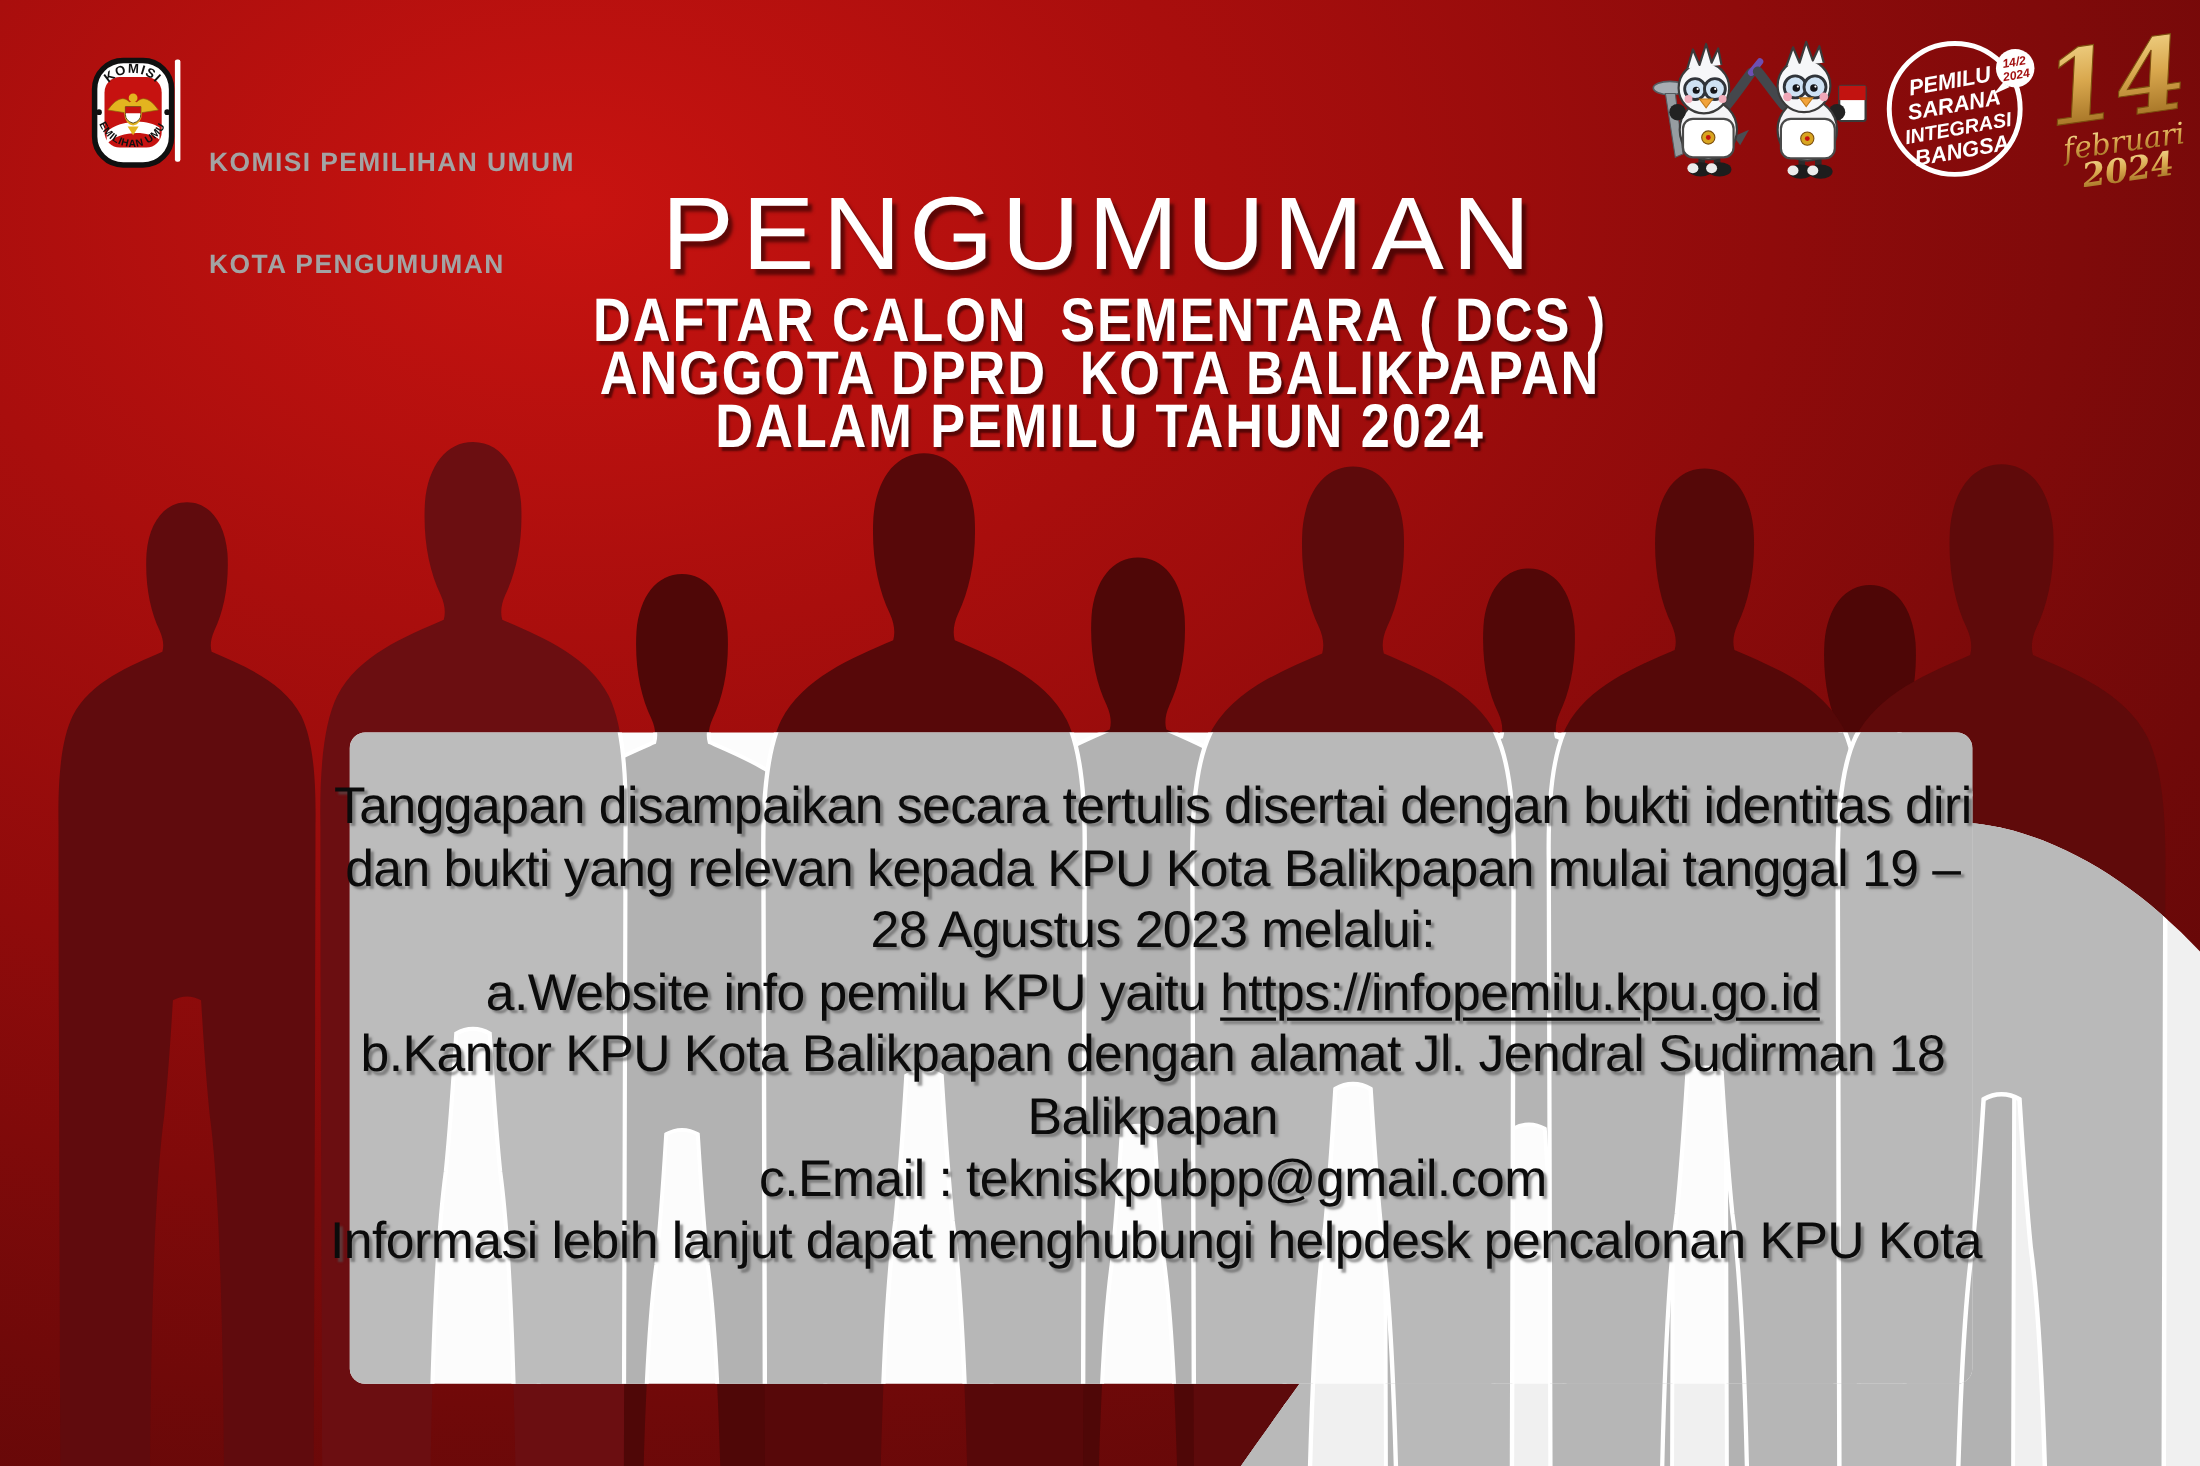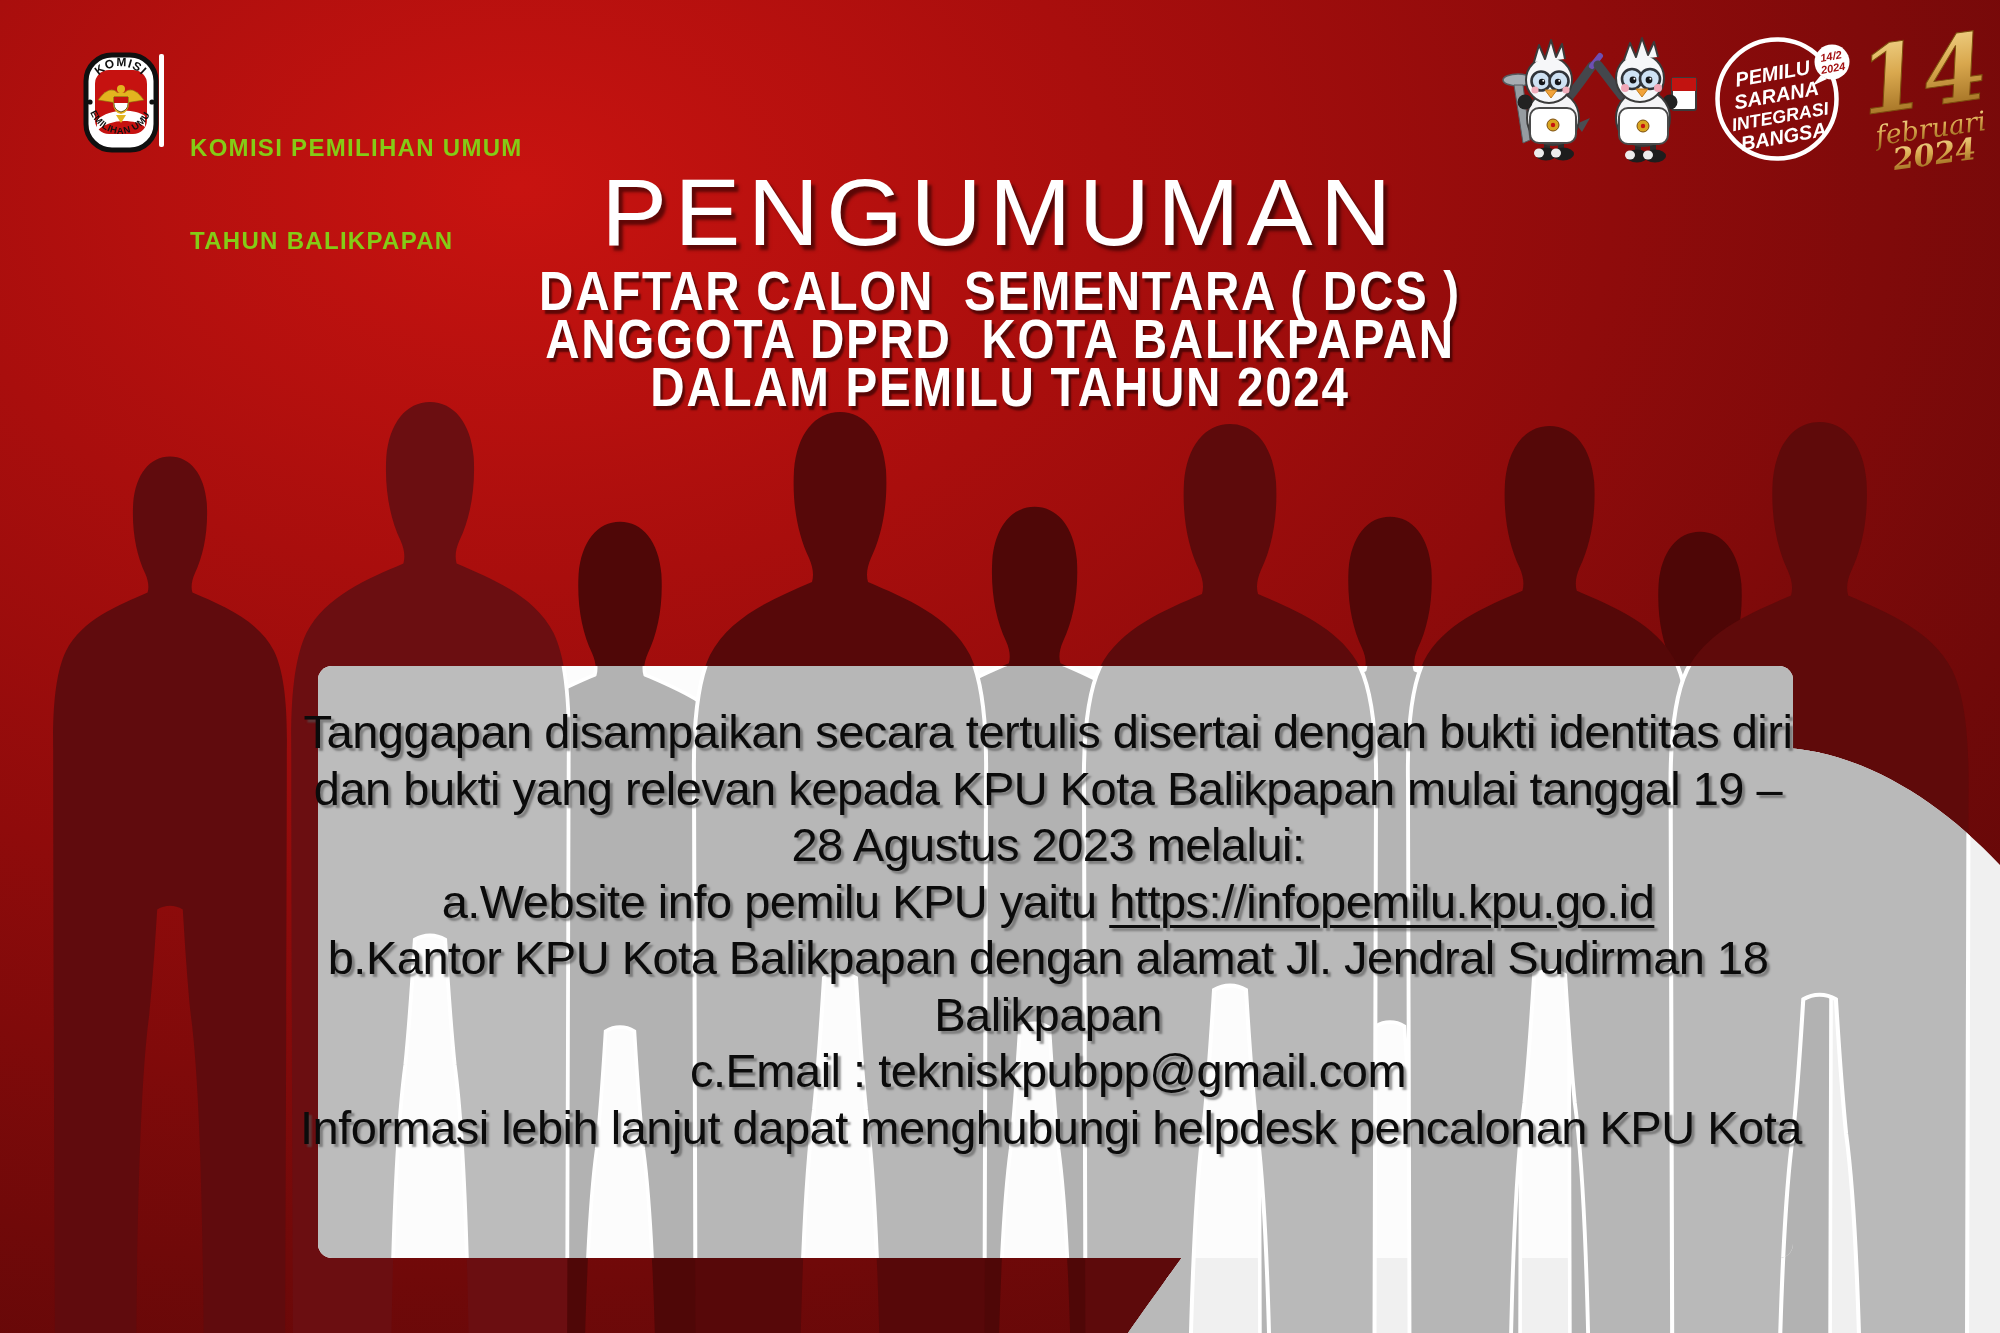--- a/index.html
+++ b/index.html
@@ -2,21 +2,21 @@
 <html><head>
 <meta charset="utf-8">
 <style>
   html,body{margin:0;padding:0;background:#1a1a1a;}
   .stage{position:relative;width:2000px;height:1333px;overflow:hidden;
          font-family:"Liberation Sans",sans-serif;}
   .bg{position:absolute;left:0;top:0;width:2000px;height:1333px;display:block;}
 
   
   .brand-divider{position:absolute;left:159px;top:54px;width:5px;height:93px;background:#ffffff;border-radius:2px;}
-  .brand-text{position:absolute;left:190px;top:70px;color:#84cc16;font-weight:bold;
+  .brand-text{position:absolute;left:190px;top:70px;color:#a3a3a3;font-weight:bold;
               font-size:24px;letter-spacing:1.3px;line-height:31px;white-space:pre;}
   .seal-svg{position:absolute;left:60px;top:45px;width:120px;height:115px;}
 
   
   .mascots-svg{position:absolute;left:1492px;top:26px;width:226px;height:142px;}
   .badge-svg{position:absolute;left:1704px;top:24px;width:150px;height:150px;}
   .date-svg{position:absolute;left:1852px;top:14px;width:148px;height:156px;}
 
   
   .titles{position:absolute;left:0;top:140px;width:2000px;text-align:center;color:#ffffff;margin-top:27px;}
@@ -133,21 +133,21 @@
       <textPath href="#sealArcTop" startOffset="50%" text-anchor="middle">KOMISI</textPath>
     </text>
     <text font-family="Liberation Sans, sans-serif" font-size="9.5" font-weight="bold" fill="#101010" letter-spacing="0.5">
       <textPath href="#sealArcBot" startOffset="50%" text-anchor="middle">PEMILIHAN UMUM</textPath>
     </text>
   </svg>
 
   <div class="brand-divider"></div>
   <div class="brand-text">
     <div>KOMISI PEMILIHAN UMUM</div>
-    <div>TAHUN BALIKPAPAN</div>
+    <div>KOTA PENGUMUMAN</div>
   </div>
 
   <svg class="mascots-svg" viewBox="0 0 226 142">
     <g>
       <ellipse cx="26" cy="54" rx="15" ry="6" fill="#a7adb3" stroke="#565b60" stroke-width="1.5"></ellipse>
       <polygon points="22,59 31,59 38,114 31,117" fill="#969ca1" stroke="#565b60" stroke-width="1"></polygon>
       <path d="M76,72 C86,60 94,48 100,40" stroke="#44474c" stroke-width="9" stroke-linecap="round" fill="none"></path>
       <path d="M100,40 L108,30" stroke="#6d4fb3" stroke-width="6" stroke-linecap="round"></path>
       <polygon points="84,98 98,92 90,106" fill="#4a4d52"></polygon>
       <rect x="52" y="110" width="6" height="16" fill="#2b2b2b"></rect>

